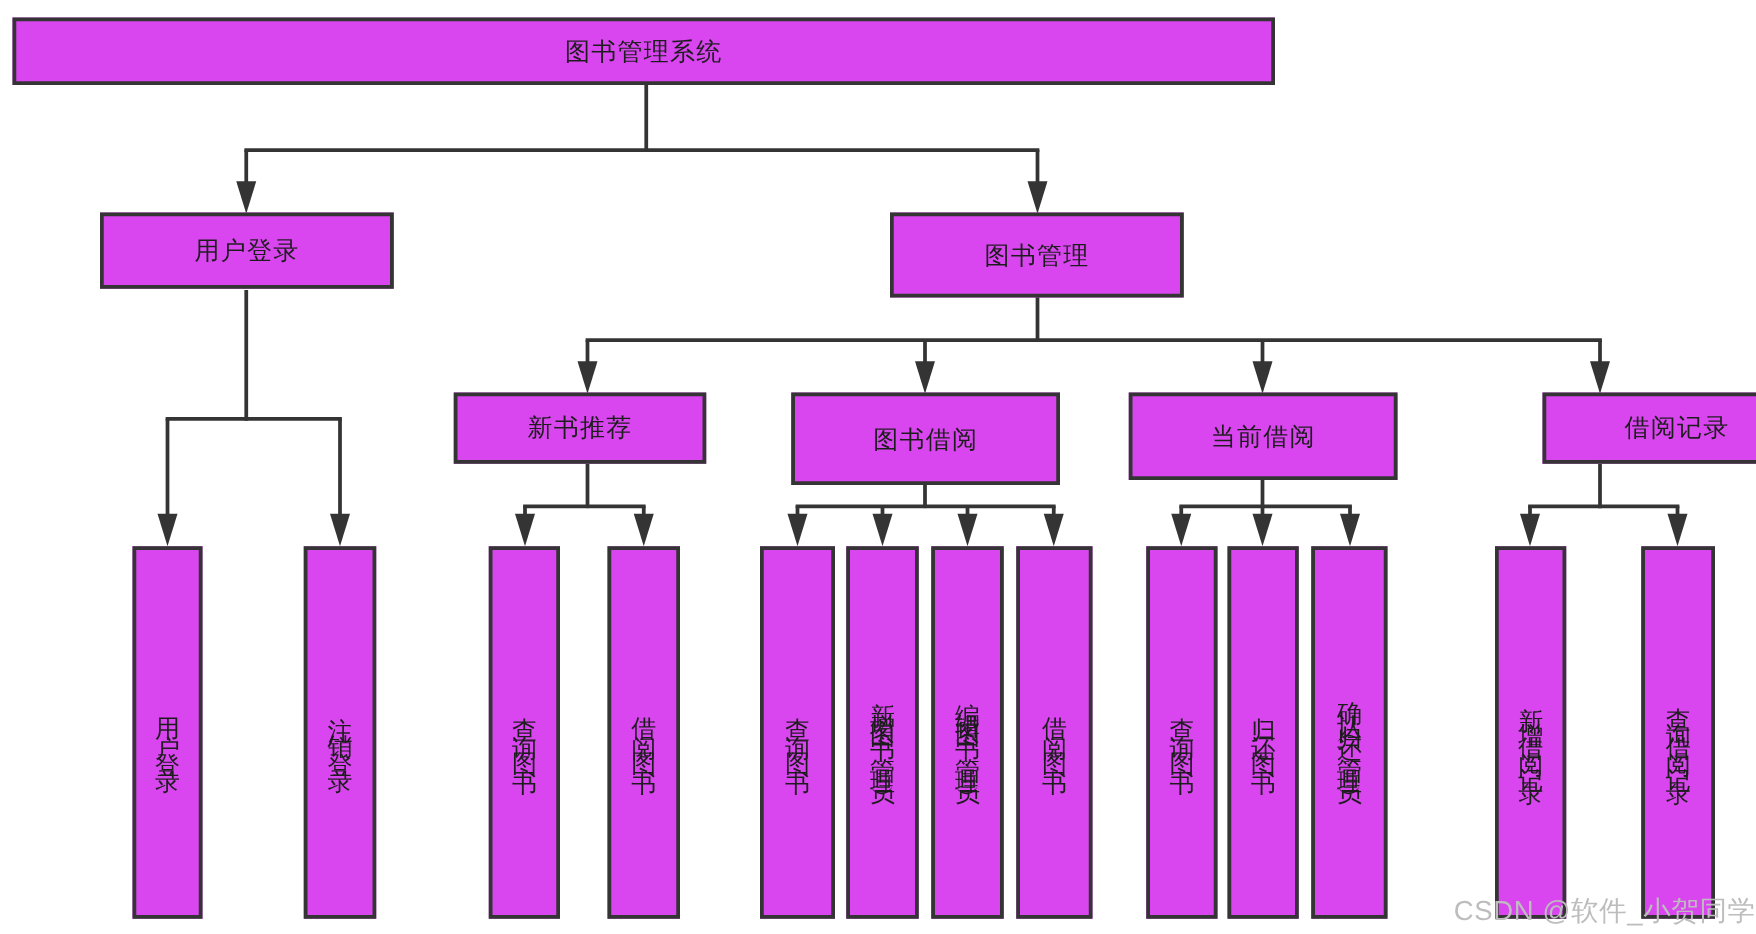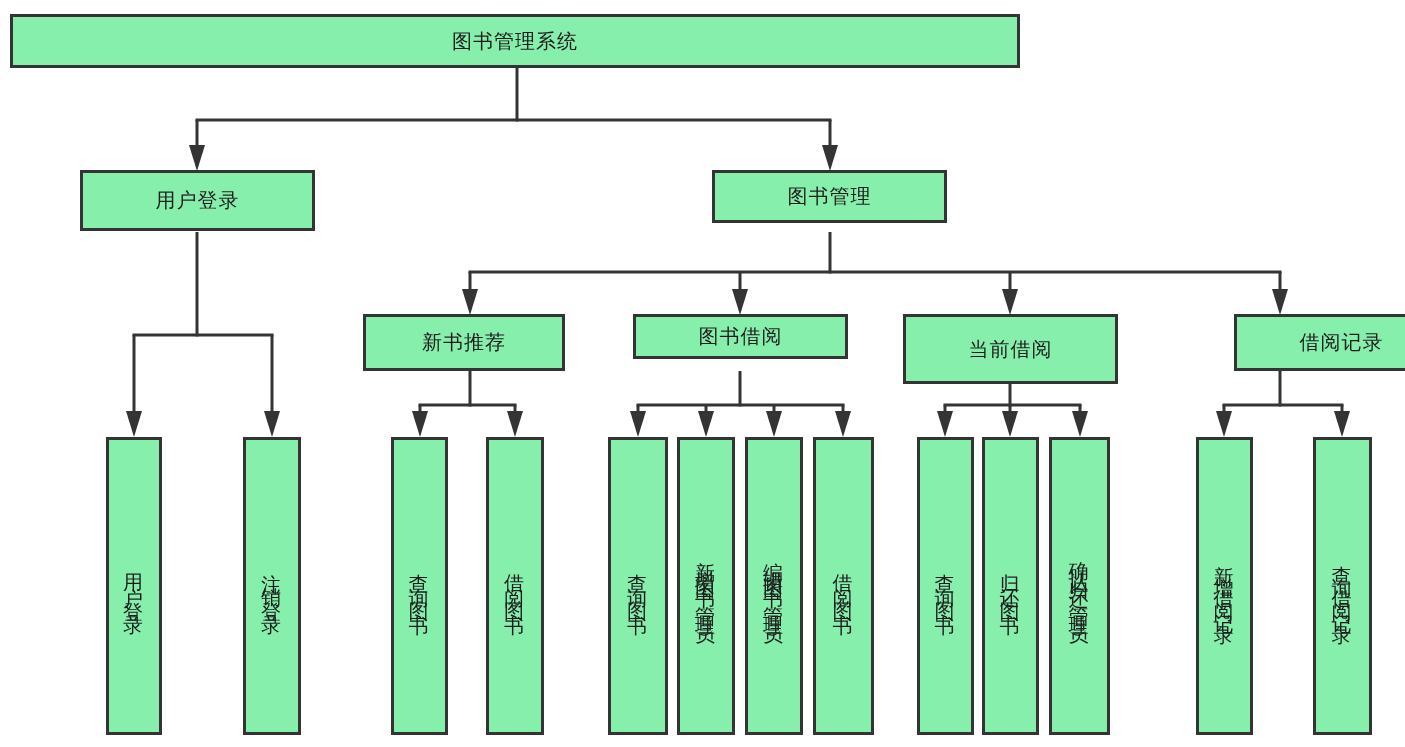--- a/index.html
+++ b/index.html
@@ -13,21 +13,21 @@
   }
   .connectors {
     position: absolute;
     left: 0; top: 0;
     width: 1405px; height: 747px;
     z-index: 1;
   }
   .node {
     position: absolute;
     box-sizing: border-box;
-    background: #86efac;
+    background: #d946ef;
     border: 3px solid #343434;
     color: #1d1d1d;
     display: flex;
     align-items: center;
     justify-content: center;
     z-index: 2;
     white-space: nowrap;
   }
   .node.h { font-size: 20px; letter-spacing: 1px; }
   .node.v {
@@ -104,24 +104,24 @@
       <polygon points="1072,411 1088,411 1080,437" fill="#343434"></polygon>
       <line x1="1224" y1="405" x2="1224" y2="419" stroke="#343434" stroke-width="3"></line>
       <polygon points="1216,411 1232,411 1224,437" fill="#343434"></polygon>
       <line x1="1342" y1="405" x2="1342" y2="419" stroke="#343434" stroke-width="3"></line>
       <polygon points="1334,411 1350,411 1342,437" fill="#343434"></polygon>
     </svg>
 
   <div class="node h" style="left:10px;top:14px;width:1010px;height:54px">图书管理系统</div>
 
   <div class="node h" style="left:80px;top:170px;width:235px;height:61px">用户登录</div>
-  <div class="node h" style="left:712px;top:170px;width:235px;height:53px">图书管理</div>
+  <div class="node h" style="left:712px;top:170px;width:235px;height:68px">图书管理</div>
 
   <div class="node h" style="left:363px;top:314px;width:202px;height:57px">新书推荐</div>
-  <div class="node h" style="left:633px;top:314px;width:215px;height:45px">图书借阅</div>
+  <div class="node h" style="left:633px;top:314px;width:215px;height:74px">图书借阅</div>
   <div class="node h" style="left:903px;top:314px;width:215px;height:70px">当前借阅</div>
   <div class="node h" style="left:1234px;top:314px;width:215px;height:57px">借阅记录</div>
 
   <div class="node v" style="left:106px;top:437px;width:56px;height:298px">用户登录</div>
   <div class="node v" style="left:243px;top:437px;width:58px;height:298px">注销登录</div>
 
   <div class="node v" style="left:391px;top:437px;width:57px;height:298px">查询图书</div>
   <div class="node v" style="left:486px;top:437px;width:58px;height:298px">借阅图书</div>
 
   <div class="node v" style="left:608px;top:437px;width:60px;height:298px">查询图书</div>
@@ -129,13 +129,14 @@
   <div class="node v v-long" style="left:745px;top:437px;width:58px;height:298px">编辑图书（管理员）</div>
   <div class="node v" style="left:813px;top:437px;width:61px;height:298px">借阅图书</div>
 
   <div class="node v" style="left:917px;top:437px;width:57px;height:298px">查询图书</div>
   <div class="node v" style="left:982px;top:437px;width:57px;height:298px">归还图书</div>
   <div class="node v v-long" style="left:1049px;top:437px;width:61px;height:298px">确认归还（管理员）</div>
 
   <div class="node v v-mid" style="left:1196px;top:437px;width:57px;height:298px">新增借阅记录</div>
   <div class="node v v-mid" style="left:1313px;top:437px;width:59px;height:298px">查询借阅记录</div>
 
+  <div class="watermark">CSDN @软件_小贺同学</div>
 </div>
 
 </body></html>

